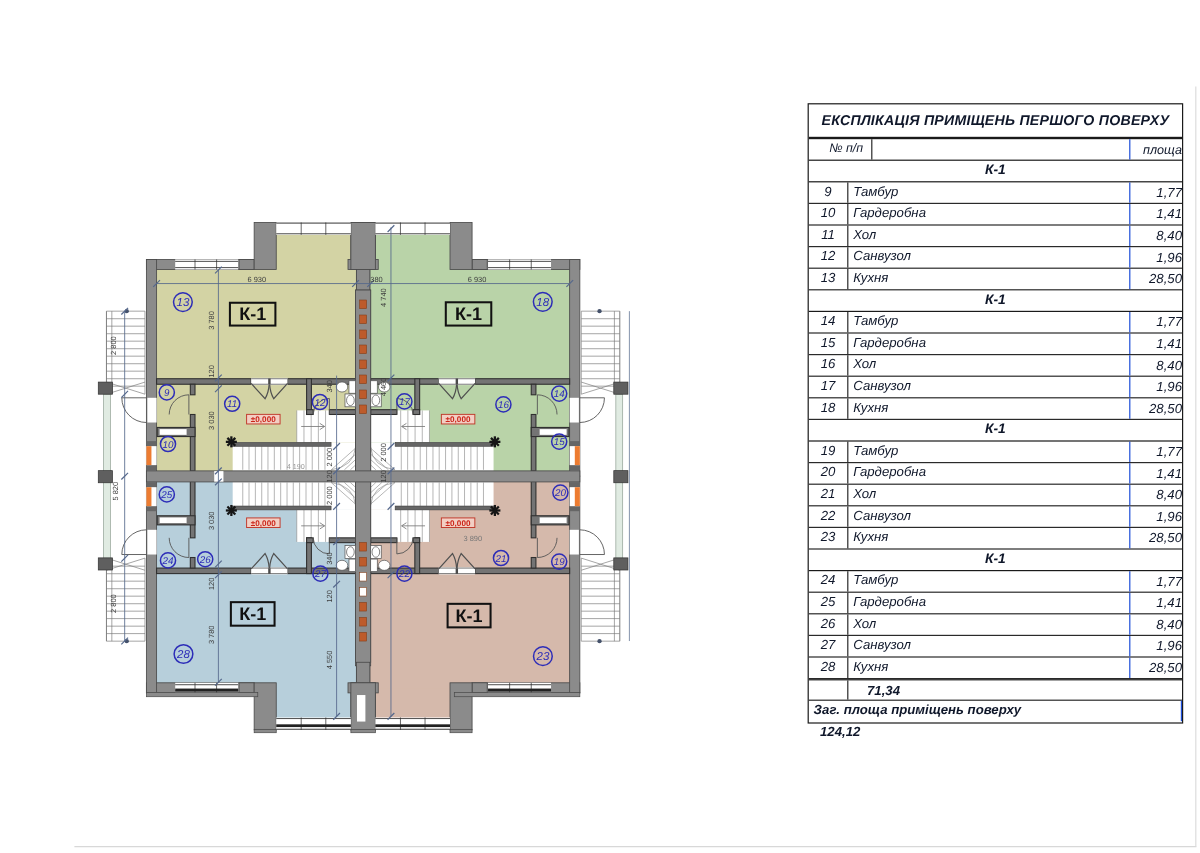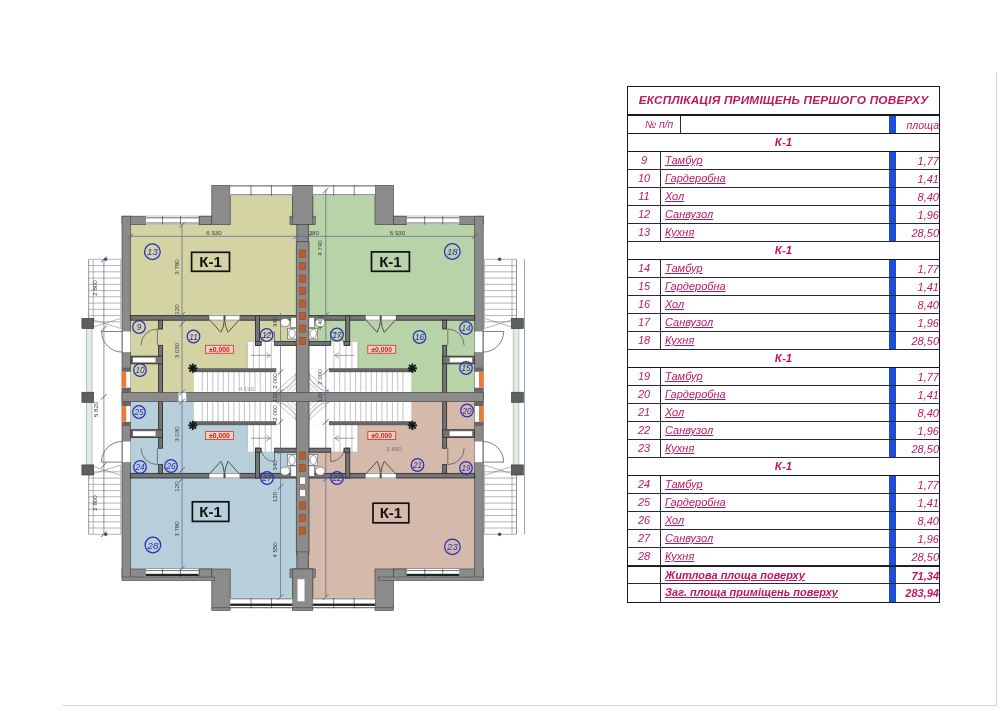--- a/index.html
+++ b/index.html
@@ -1,25 +1,25 @@
 <!DOCTYPE html>
 <html><head><meta charset="utf-8">
 <style>
 html,body { margin:0; padding:0; background:#ffffff; }
 #page { position:relative; width:1000px; height:711px; background:#ffffff; overflow:hidden;
         font-family:"Liberation Sans", sans-serif; }
 #plan { position:absolute; left:0; top:0; }
-.tbl { position:absolute; left:627px; top:85.5px; width:313px; border:1.6px solid #1a1a1a;
-       box-sizing:border-box; font-style:italic; color:#be185d; }
+.tbl { position:absolute; left:673px; top:85.5px; width:313px; border:1.6px solid #1a1a1a;
+       box-sizing:border-box; font-style:italic; color:#0f172a; }
 .hdr { height:29.5px; line-height:27.5px; text-align:center; font-weight:bold; font-size:11.8px;
        border-bottom:2.2px solid #1a1a1a; letter-spacing:0.2px; box-sizing:border-box; }
 .row { display:flex; height:18px; border-bottom:1px solid #2a2a2a; font-size:11px; box-sizing:border-box; }
-.row:last-child { border-bottom:none; }
+.row:last-child { border-bottom:none;flex-direction:column; }
 .c1 { width:32px; text-align:center; line-height:17px; border-right:1px solid #2a2a2a; }
-.c2 { flex:1; padding-left:4px; line-height:17px; border-right:7px solid #1d4ed8;text-decoration:underline; }
+.c2 { flex:1; padding-left:4px; line-height:17px; border-right:1px solid #1d4ed8; }
 .c3 { width:43px; text-align:right; line-height:18.5px; }
 .hrow { border-bottom:1.6px solid #1a1a1a; }
 .hrow .c1 { font-size:10.3px; text-align:left; padding-left:17px; width:35px;}
 .hrow .c3 { font-size:10.5px; line-height:18px; }
 .np { white-space:nowrap; }
 .k1 { display:block; text-align:center; font-weight:bold; font-size:11.5px; line-height:17px;
       border-bottom:1.6px solid #1a1a1a; }
 .sum { border-top:1px solid #1a1a1a; }
 .sum2 { border-bottom:none; }
 .b { font-weight:bold; }
@@ -717,21 +717,20 @@
         <div class="c2">Санвузол</div>
         <div class="c3">1,96</div>
       </div>
       <div class="row">
         <div class="c1">28</div>
         <div class="c2">Кухня</div>
         <div class="c3">28,50</div>
       </div>
       <div class="row sum">
         <div class="c1"></div>
-        <div class="c2 b">Житлова площа поверху</div>
         <div class="c3 b">71,34</div>
       </div>
       <div class="row sum2">
         <div class="c1"></div>
         <div class="c2 b">Заг. площа  приміщень поверху</div>
-        <div class="c3 b">283,94</div>
+        <div class="c3 b">124,12</div>
       </div>
     </div>
 </div>
 </body></html>

